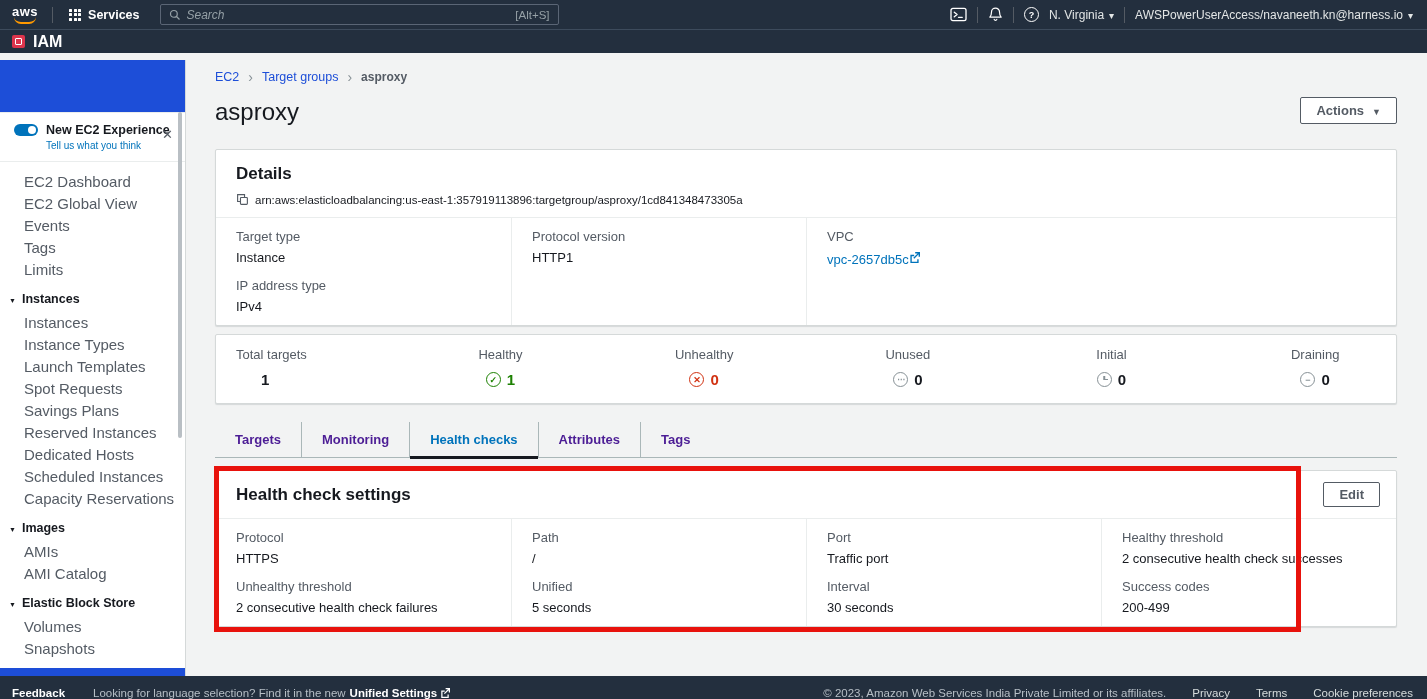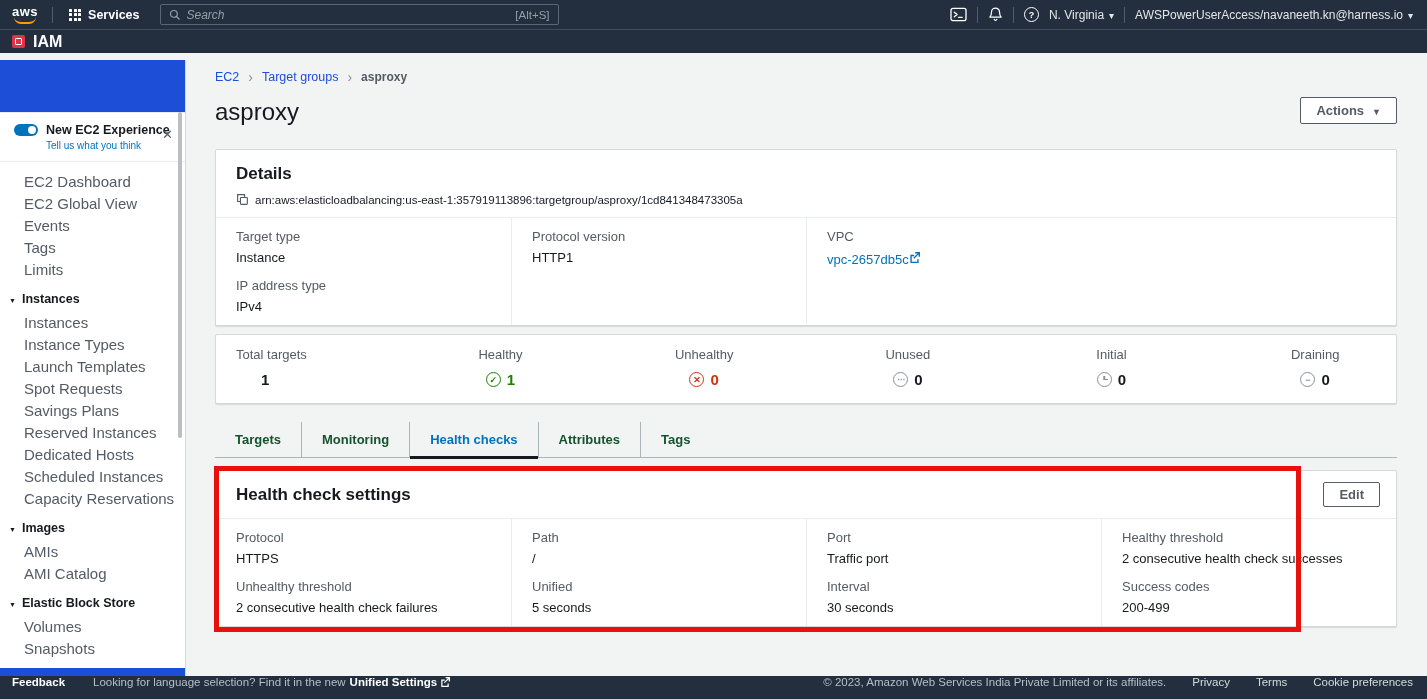--- a/index.html
+++ b/index.html
@@ -92,33 +92,33 @@
   .ic-check::before { content: "✓"; font-weight: 700; }
   .ic-cross::before { content: "✕"; font-weight: 700; }
   .ic-dots::before { content: "⋯"; font-size: 8px; letter-spacing: -1px; }
   .ic-minus::before { content: "−"; font-weight: 700; }
   .ic-clock { position: relative; }
   .ic-clock::before { content: ""; position: absolute; left: 50%; top: 2.5px; width: 1.5px; height: 4.5px; background: currentColor; transform: translateX(-50%); }
   .ic-clock::after { content: ""; position: absolute; left: 49%; top: 46%; width: 4px; height: 1.5px; background: currentColor; }
 
   
   .tabs { margin-top: 18px; display: flex; border-bottom: 1px solid #aab7b8; }
-  .tab { padding: 10px 20px; font-size: 13px; font-weight: 700; color: #14532d; border-left: 1px solid #aab7b8; cursor: pointer; position: relative; }
+  .tab { padding: 10px 20px; font-size: 13px; font-weight: 700; color: #4c1d95; border-left: 1px solid #aab7b8; cursor: pointer; position: relative; }
   .tab:first-child { border-left: none; }
   .tab.active { color: #0073bb; }
   .tab.active::after { content: ""; position: absolute; left: 0; right: 0; bottom: -2px; height: 3px; background: #16191f; }
 
   
   .hc-wrap { margin-top: 12px; position: relative; }
   .hc-head { display: flex; justify-content: space-between; align-items: center; padding: 11px 16px 11px 20px; border-bottom: 1px solid #eaeded; }
   .hc-head .btn { padding: 4px 15px; }
   .red-box { position: absolute; left: -1px; top: -4px; width: 1087px; height: calc(100% + 9px); border: 5px solid #e8120c; pointer-events: none; z-index: 10; }
 
   
-  .footer { height: 23px; background: #232f3e; display: flex; align-items: flex-start; padding: 0 14px 0 12px; font-size: 11.5px; color: #b7bfc6; }
+  .footer { height: 23px; background: #232f3e; display: flex; align-items: flex-end; padding: 0 14px 0 12px; font-size: 11.5px; color: #b7bfc6; }
   .footer-feedback { color: #fff; font-weight: 700; cursor: pointer; }
   .footer-hint { margin-left: 28px; display: flex; align-items: center; gap: 4px; }
   .footer-hint .us { color: #fff; font-weight: 700; cursor: pointer; display: inline-flex; align-items: center; gap: 3px; }
   .footer-right { margin-left: auto; display: flex; align-items: center; gap: 26px; }
   .footer-link { color: #d5dbdb; cursor: pointer; }
 </style>
 </head>
 <body>
 
 <div class="topnav">

